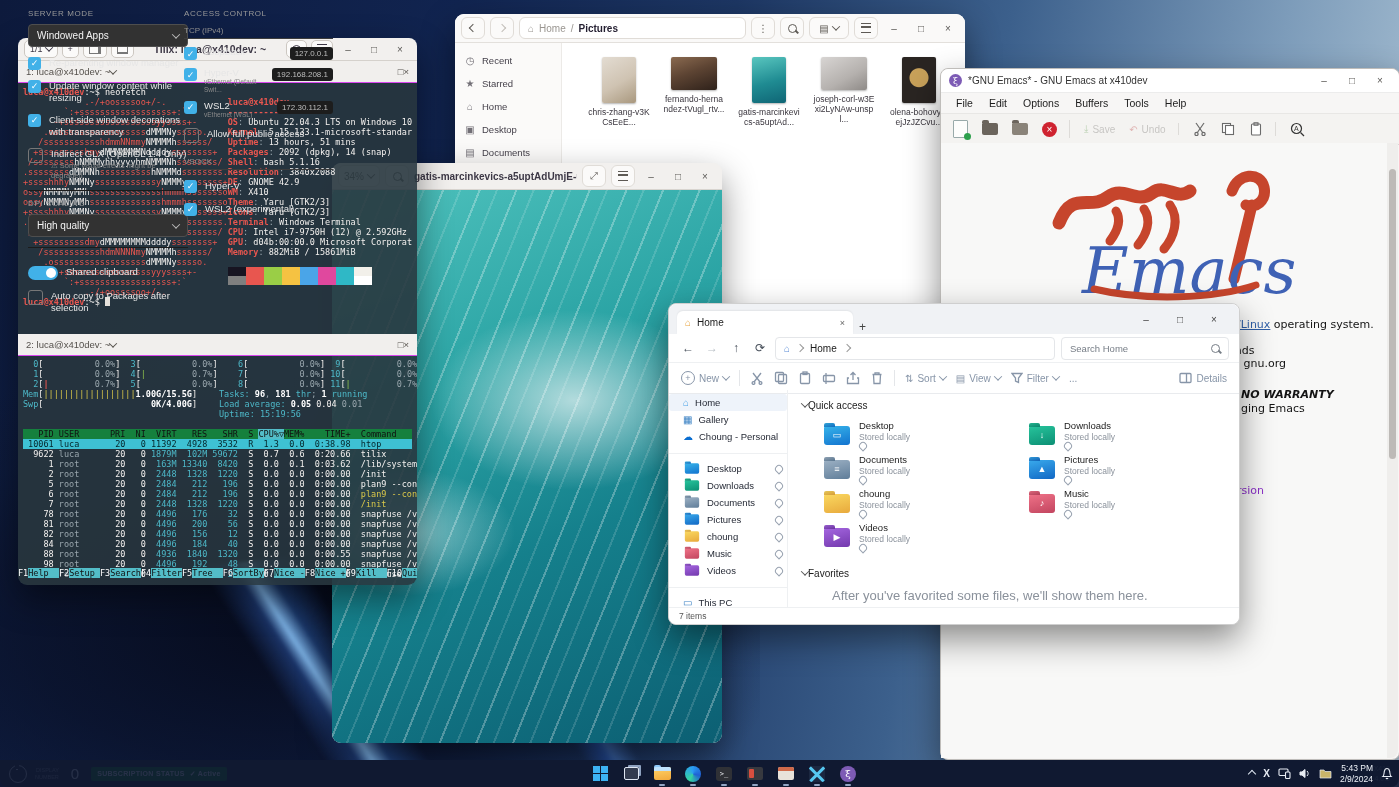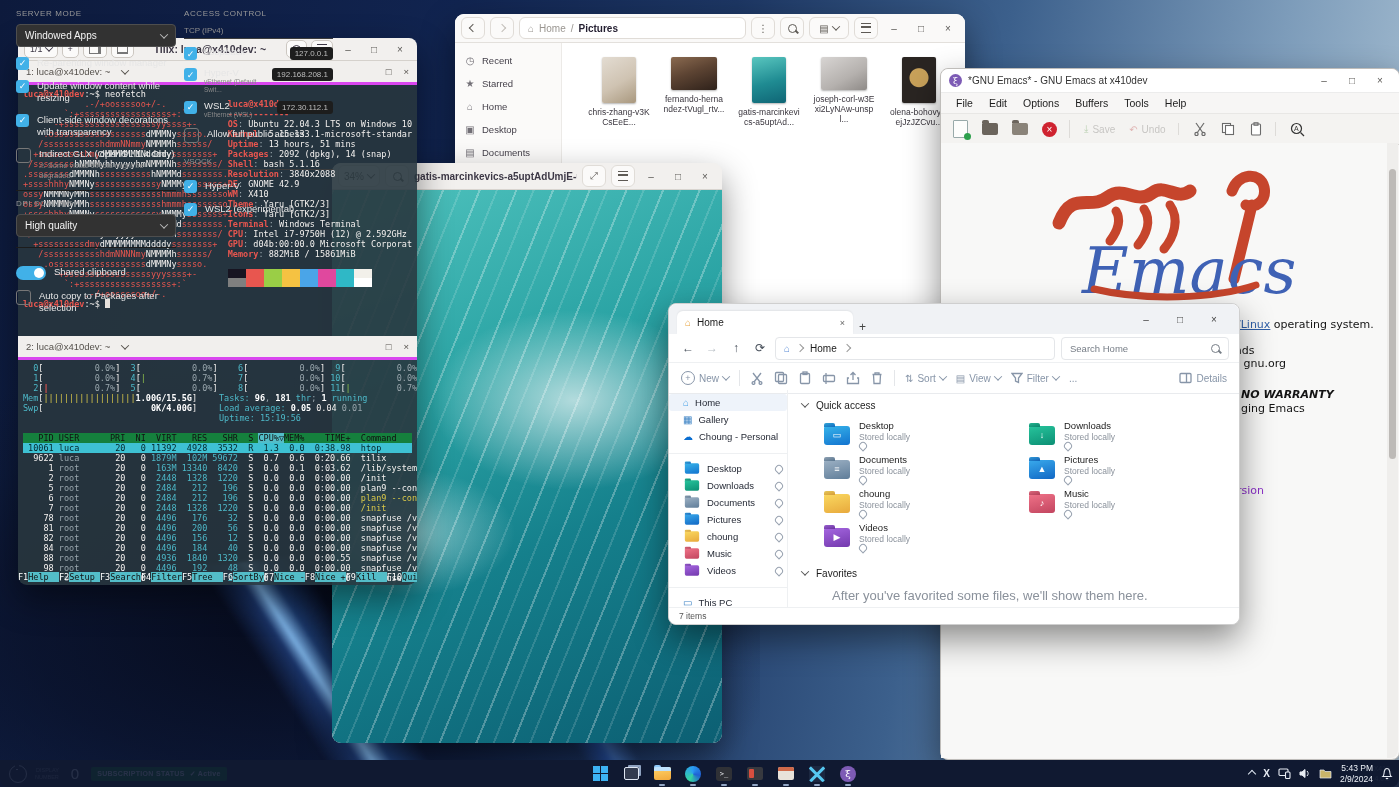--- a/index.html
+++ b/index.html
@@ -26,22 +26,22 @@
   .burger{display:inline-block;width:10px;height:8px;border-top:1.5px solid currentColor;border-bottom:1.5px solid currentColor;position:relative;}
   .burger::after{content:"";position:absolute;left:0;right:0;top:2.2px;height:1.5px;background:currentColor;}
   
   #tilix{left:18px;top:38px;width:399px;height:547px;background:rgba(40,54,62,.9);}
   .tx-head{height:22px;background:#f2f0ee;border-radius:8px 8px 0 0;border-bottom:1px solid #d5d1cc;
     display:flex;align-items:center;padding:0 6px;gap:4px;color:#3d3846;}
   .tx-pill{border:1px solid #ccc7c1;background:#fbfaf9;border-radius:5px;height:16px;display:inline-flex;align-items:center;
     padding:0 5px;font-size:9px;gap:3px;color:#3d3846;}
   .tx-title{flex:1;text-align:center;font-size:10.5px;font-weight:bold;color:#3d3846;
     white-space:nowrap;overflow:hidden;}
-  .tx-tab{height:21px;background:#f1efed;border-bottom:3px solid #d946ef;display:flex;align-items:center;
-    padding:0 8px;font-size:9.5px;color:#55514c;gap:12px;}
+  .tx-tab{height:21px;background:#f1efed;border-bottom:1px solid #d946ef;display:flex;align-items:center;
+    padding:0 8px;font-size:9.5px;color:#55514c;gap:0;}
   .term{position:relative;font-family:"DejaVu Sans Mono",monospace;font-size:8.5px;line-height:10px;
     color:#e6e1dc;overflow:hidden;white-space:pre;}
   #pane1{height:243px;padding:4px 5px;}
   #pane2{height:216px;padding:3px 5px;}
   .red{color:#e8564f;font-weight:bold;} .wht{color:#f4f1ef;} .gry{color:#99a6ad;}
   .cyn{color:#4db8c8;} .yel{color:#d9c84a;} .grn{color:#8fc04c;} .bld{color:#fff;font-weight:bold;}
   .asciicol{display:inline-block;vertical-align:top;width:206px;color:#e8564f;}
   .infocol{display:inline-block;vertical-align:top;}
   .pal{display:flex;} .pal div{width:18px;height:9px;}
   .cursor{display:inline-block;width:5px;height:9px;background:#e6e1dc;vertical-align:-1px;}
@@ -132,21 +132,21 @@
   .ex-bar .tb{display:flex;align-items:center;gap:4px;color:#8795a8;}
   .ex-bar svg{stroke:#8795a8;fill:none;stroke-width:1.3;}
   .ex-body{position:absolute;left:0;right:0;top:86px;bottom:16px;display:flex;}
   .ex-side{width:118px;border-right:1px solid #eef0f2;padding-top:4px;overflow:hidden;}
   .ex-side .it{display:flex;align-items:center;gap:6px;height:17px;padding:0 4px 0 14px;font-size:9.5px;color:#1f2430;}
   .ex-side .it.sel{background:#eef3fa;border-radius:3px;}
   .ex-side .sep{height:8px;border-bottom:1px solid #eef0f2;margin-bottom:6px;}
   .ex-side .pin{margin-left:auto;}
   .pin{width:6px;height:6px;border:1px solid #98a2b0;border-radius:50% 50% 50% 0;transform:rotate(-45deg);display:inline-block;}
   .ex-main{flex:1;padding:6px 0 0 14px;overflow:hidden;}
-  .sechead{display:flex;align-items:center;gap:8px;font-size:10px;color:#1b1b1b;height:18px;}
+  .sechead{display:flex;align-items:center;gap:0;font-size:10px;color:#1b1b1b;height:18px;}
   .qa-grid{display:grid;grid-template-columns:205px 205px;grid-auto-rows:34px;margin:4px 0 6px 22px;}
   .qa-item{display:flex;align-items:center;gap:9px;}
   .qa-item .txts{font-size:9.5px;color:#1b1b1b;line-height:1.25;}
   .qa-item .sub{font-size:8.5px;color:#8a919b;}
   .fav-empty{margin:6px 0 0 30px;font-size:13px;color:#8a919b;}
   .ex-status{position:absolute;left:0;right:0;bottom:0;height:16px;border-top:1px solid #eef0f2;
     display:flex;align-items:center;padding:0 10px;font-size:8.5px;color:#555;background:#fff;border-radius:0 0 8px 8px;}
   
   .folder{width:26px;height:19px;border-radius:2px 3px 3px 3px;position:relative;flex:none;
     display:flex;align-items:center;justify-content:center;color:#fff;font-size:9px;}
@@ -163,21 +163,21 @@
   #x410{left:1048px;top:458px;width:345px;height:297px;background:#252525;border-radius:8px;
     box-shadow:0 16px 40px rgba(0,0,0,.55);color:#e6e6e6;font-size:9.5px;}
   .xh{font-size:8px;letter-spacing:.6px;color:#989898;margin-bottom:6px;}
   .xdrop{height:21px;background:#323232;border:1px solid #4e4e4e;border-radius:4px;display:flex;align-items:center;
     justify-content:space-between;padding:0 8px;font-size:10px;color:#f2f2f2;}
   .xcb{width:13px;height:13px;border-radius:3px;flex:none;display:inline-flex;align-items:center;justify-content:center;
     font-size:9px;color:#fff;}
   .xcb.on{background:#41b1e8;} .xcb.off{border:1px solid #777;background:transparent;}
   .xrow{display:flex;gap:8px;align-items:flex-start;margin-top:10px;line-height:1.25;}
   .xnote{font-size:7.5px;color:#8a8a8a;margin-top:2px;}
-  .xcol-l{position:absolute;left:16px;top:9px;width:160px;}
+  .xcol-l{position:absolute;left:28px;top:9px;width:160px;}
   .xcol-r{position:absolute;left:184px;top:9px;width:149px;}
   .xsub{font-size:8px;color:#8f8f8f;border-bottom:1px solid #3c3c3c;padding-bottom:3px;margin:8px 0 4px;}
   .iprow{display:flex;align-items:flex-start;gap:7px;margin-top:8px;}
   .iprow .nm{font-size:9.5px;line-height:1.1;}
   .iprow .nm small{display:block;font-size:6.5px;color:#8a8a8a;}
   .ipbox{margin-left:auto;background:#1d1d1d;border-radius:3px;padding:2px 5px;font-size:8px;color:#bdbdbd;}
   .xsect{border-top:1px solid #1c1c1c;margin-top:10px;padding-top:8px;}
   .xtoggle{width:30px;height:14px;border-radius:8px;background:#41b1e8;position:relative;flex:none;}
   .xtoggle::after{content:"";position:absolute;right:2px;top:2px;width:10px;height:10px;border-radius:50%;background:#fff;}
   .xfoot{position:absolute;left:0;right:0;bottom:0;height:27px;background:#1d1d1d;border-radius:0 0 8px 8px;

